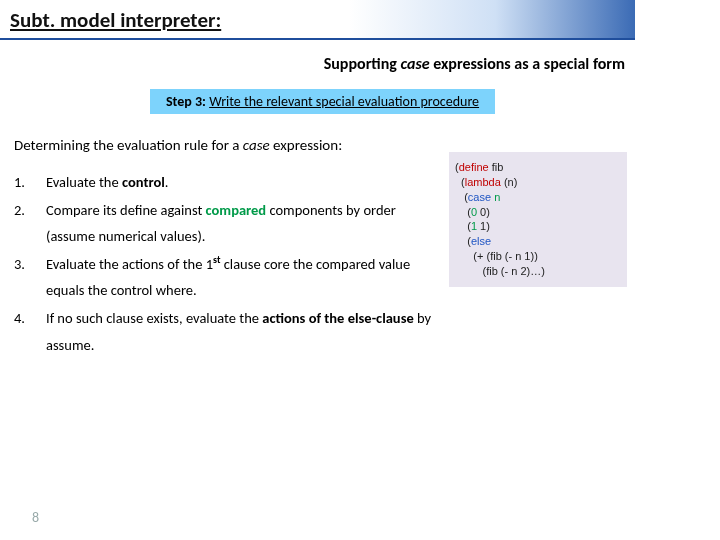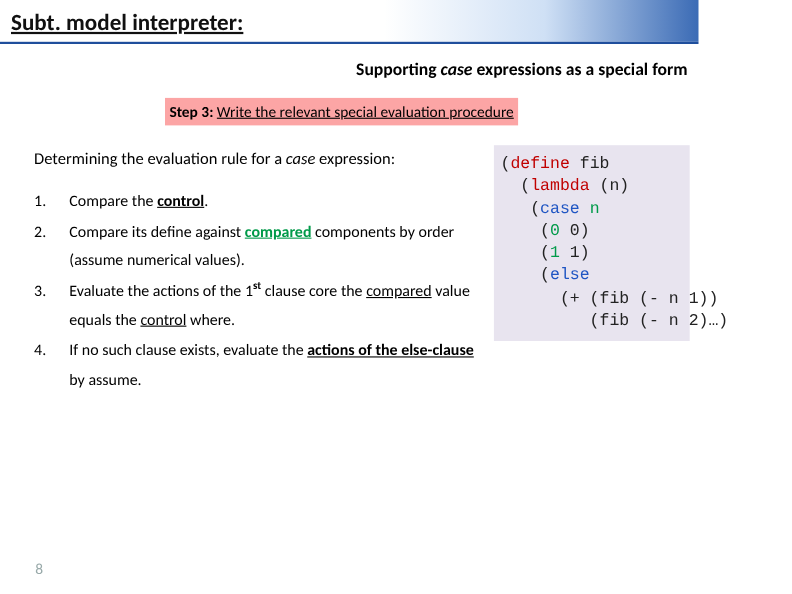--- a/index.html
+++ b/index.html
@@ -10,39 +10,39 @@
     background: linear-gradient(90deg, #fff 0%, #fff 55%, #cfe0f5 78%, #3b6bb5 100%);
     border-bottom: 2px solid #1f4e9c;
     font-size: 21px; font-weight: bold; color: #111;
     display: flex; align-items: center;
   }
   .title-bar .t1 { text-decoration: underline; }
   .title-bar .sep { width: 12px; display: inline-block; }
   .subtitle { font-size: 16px; font-weight: bold; padding: 14px 10px 6px 12px; text-align: right; }
   .ital { font-style: italic; }
   .step-box {
-    display: inline-block; background: #fca5a5; padding: 4px 4px;
+    display: inline-block; background: #7dd3fc; padding: 4px 16px;
     margin: 10px 0 0 150px; font-size: 14px;
   }
   .step-box .u { text-decoration: underline; }
-  .content-row { display: flex; padding: 18px 8px 0 31px; gap: 6px; }
+  .content-row { display: flex; padding: 18px 8px 0 14px; gap: 6px; }
   .left { flex: 1; font-size: 14.5px; line-height: 1.8; }
   .left h3 { font-size: 15px; font-weight: normal; margin-bottom: 10px; }
   .left ol { list-style: none; }
   .left li { display: flex; margin-bottom: 2px; }
   .left li .num { width: 32px; flex-shrink: 0; }
   .left li .txt { flex: 1; }
   .b { font-weight: bold; }
-  .u { text-decoration: underline; }
+  .u { }
   .green { color: #009a49; font-weight: bold; }
   sup { font-size: 0.7em; font-weight: bold; }
   .code-box {
     width: 178px; flex-shrink: 0; background: #e8e4ef; padding: 8px 6px;
-    font-family: Liberation Mono, monospace; font-size: 15px; line-height: 1.35;
-    white-space: pre; color: #222; align-self: flex-start; margin-top: 0;
+    font-family: Liberation Sans, sans-serif; font-size: 11px; line-height: 1.35;
+    white-space: pre; color: #222; align-self: flex-start; margin-top: 20px;
   }
   .kw-red { color: #c00000; }
   .kw-blue { color: #1f55c3; }
   .kw-green { color: #009a49; }
   .pagenum { position: absolute; bottom: 14px; left: 32px; font-size: 14px; color: #9aa; }
 </style>
 </head>
 <body>
 
 <div class="slide">
@@ -60,21 +60,21 @@
   </div>
 
   <div class="content-row">
     <div class="left">
       <h3>
         <span>Determining the evaluation rule for a </span><span class="ital">case</span><span> expression:</span>
       </h3>
       <ol>
         <li>
           <span class="num">1.</span>
-          <span class="txt"><span>Compare the </span><span class="b u">control</span><span>.</span></span>
+          <span class="txt"><span>Evaluate the </span><span class="b u">control</span><span>.</span></span>
         </li>
         <li>
           <span class="num">2.</span>
           <span class="txt"><span>Compare its define against </span><span class="green u">compared</span><span> components by order (assume numerical values).</span></span>
         </li>
         <li>
           <span class="num">3.</span>
           <span class="txt"><span>Evaluate the actions of the 1</span><sup>st</sup><span> clause core the </span><span class="u">compared</span><span> value equals the </span><span class="u">control</span><span> where.</span></span>
         </li>
         <li>

